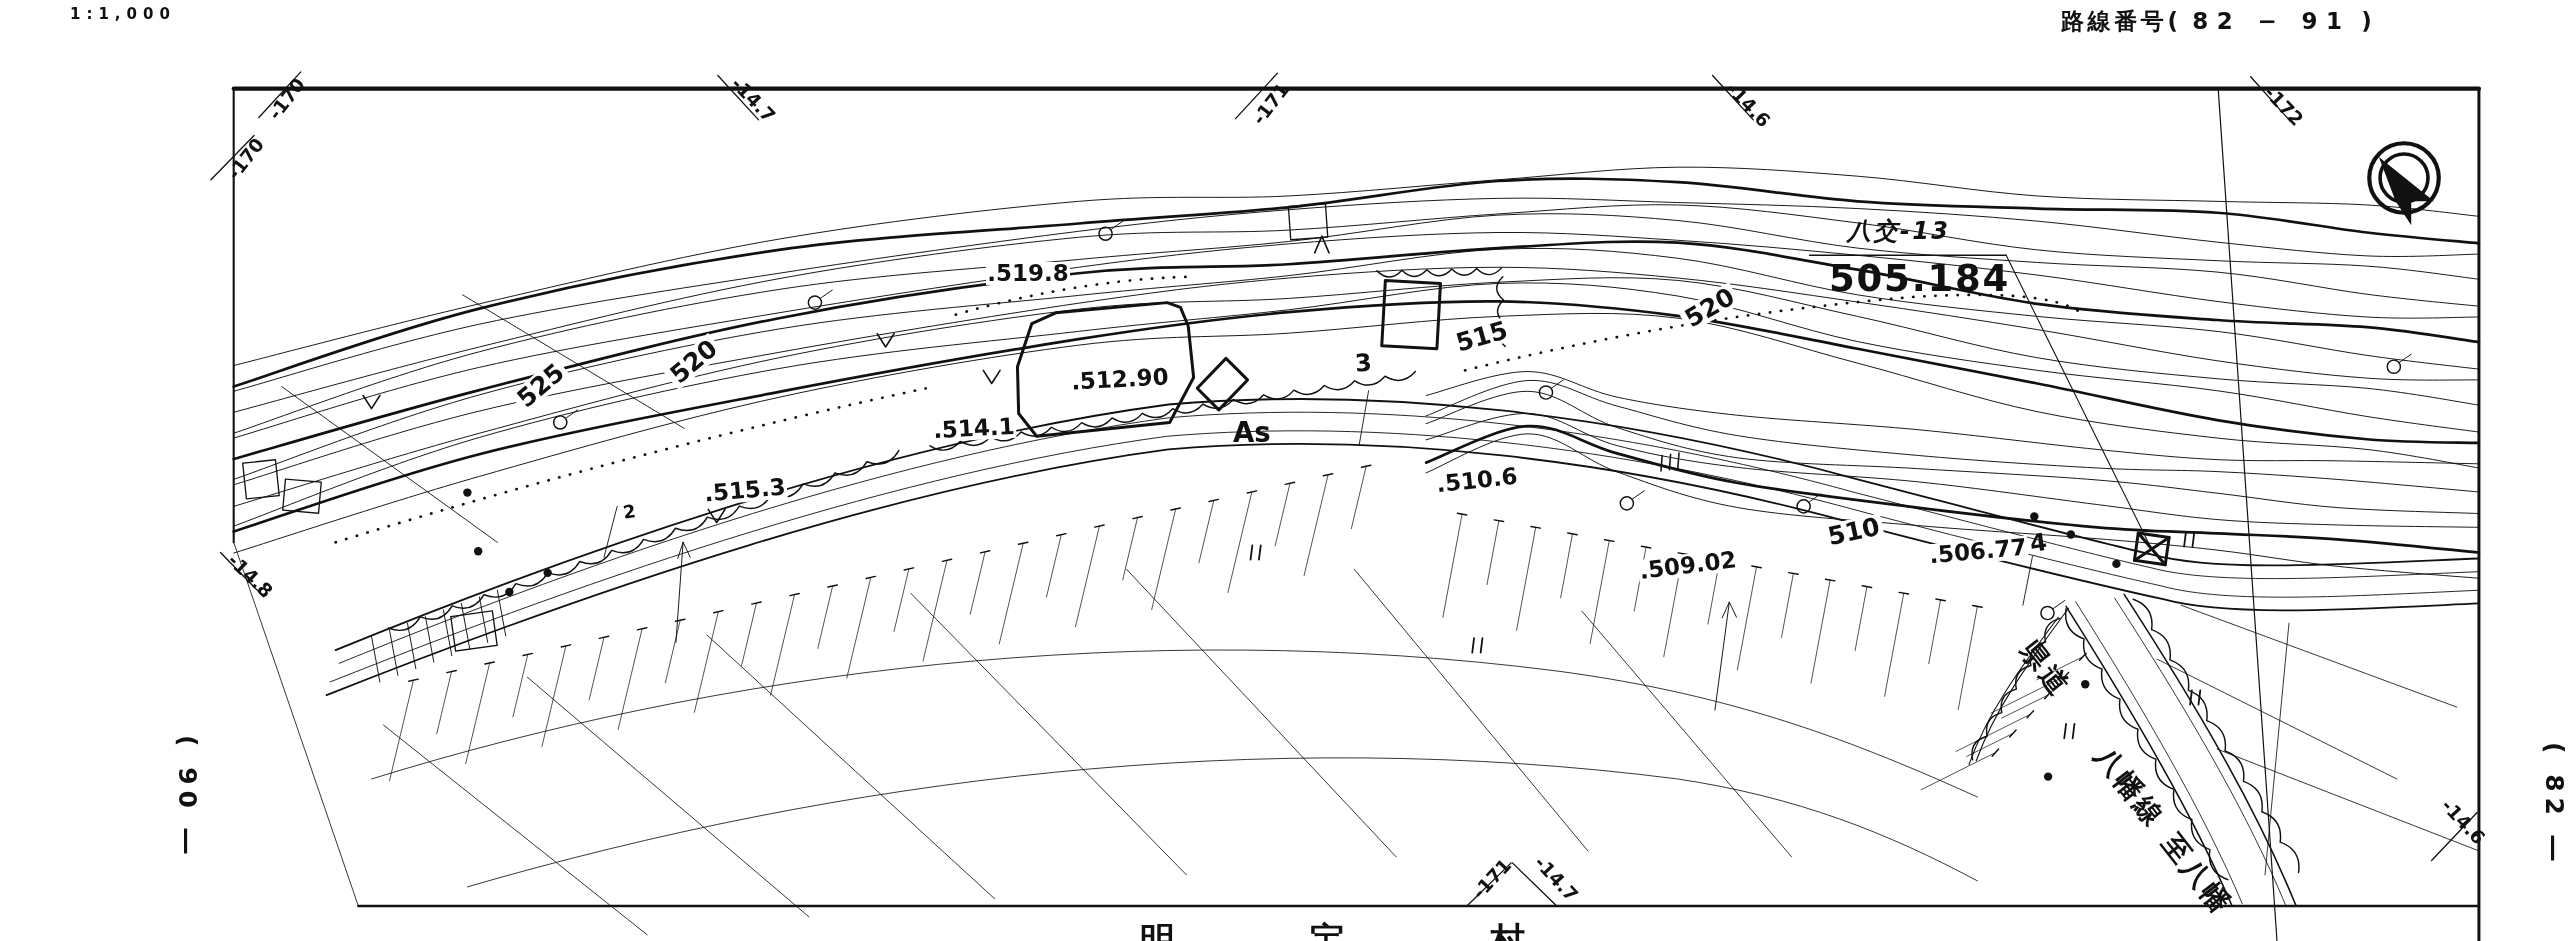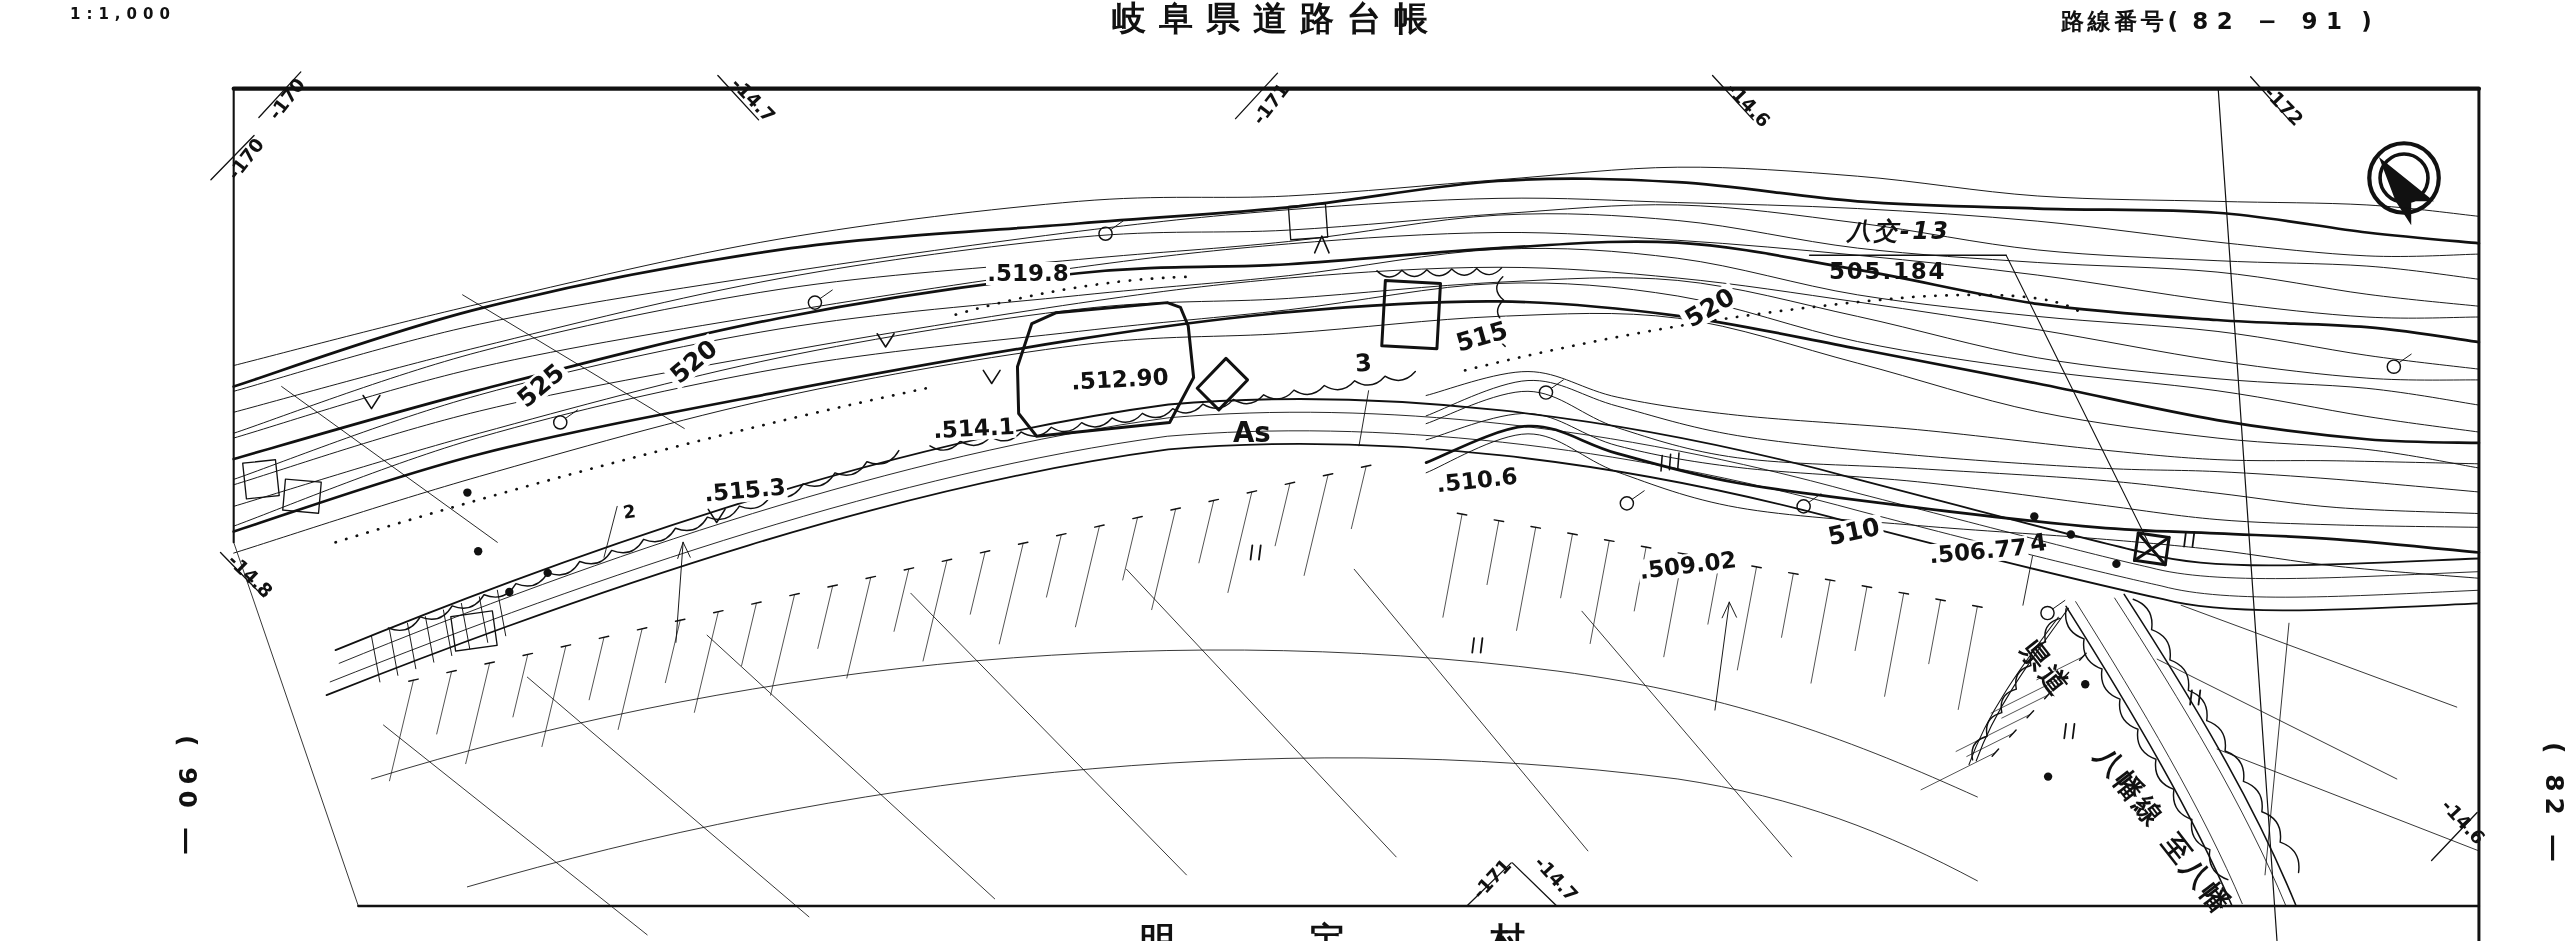--- a/index.html
+++ b/index.html
@@ -6,21 +6,21 @@
   body{width:2576px;height:942px;position:relative;overflow:hidden;
        font-family:"DejaVu Sans",sans-serif;color:#111;}
   #stage{position:absolute;inset:0;width:2576px;height:942px;}
   svg{position:absolute;left:0;top:0;}
   .lbl{position:absolute;white-space:nowrap;color:#111;line-height:1;}
   .scale{font-size:15px;letter-spacing:6px;font-weight:bold;}
   .title{font-size:34px;font-weight:bold;letter-spacing:13px;}
   .route{font-size:23px;font-weight:bold;letter-spacing:3.6px;text-align:center;}
   .route .num{letter-spacing:8.4px;padding:0 10.8px;}
   .bench-name{font-size:24px;font-weight:bold;letter-spacing:2.4px;}
-  .bench-elev{font-size:23px;font-weight:bold;letter-spacing:1.8px;}
+  .bench-elev{font-size:37px;font-weight:bold;letter-spacing:1.8px;}
   .tick{font-size:18.6px;font-weight:bold;transform-origin:center;}
   .ctr{font-size:25px;font-weight:bold;background:#fff;padding:0 3.6px;transform-origin:center;}
   .spot{font-size:23px;font-weight:bold;transform-origin:center;background:#fff;padding:0 1.2px;}
   .sta{font-size:24px;font-weight:bold;transform-origin:center;}
   .as{font-size:27.6px;font-weight:bold;}
   .sheetref{font-size:25px;font-weight:bold;letter-spacing:6px;transform-origin:0 0;transform:rotate(90deg);}
   .roadname{font-size:27.6px;font-weight:bold;transform-origin:0 0;letter-spacing:3.6px;}
   .place{font-size:35px;font-weight:bold;}
 </style>
 </head>
@@ -292,21 +292,20 @@
     <g stroke-width="1.5">
       <path d="M470,645 L830,905"></path>
       <path d="M772,492 L1142,715"></path>
       <path d="M1030,845 L1008,930"></path>
       <path d="M2284,652 L2268,744"></path>
       <path d="M3392,928 L3376,1010"></path>
     </g>
   </svg>
 
   <div class="lbl scale" style="left:70px;top:7.2px;">1:1,000</div>
-  <div class="lbl title" style="left:1112px;top:1.2px;">岐阜県道路台帳</div>
   <div class="lbl route" style="left:2061px;top:9.6px;">
     <span>路線番号(</span><span class="num">82 − 91</span><span>)</span>
   </div>
 
   <div class="lbl bench-name" style="left:1847px;top:219px;font-style:italic;">八交-13</div>
   <div class="lbl bench-elev" style="left:1829px;top:260px;">505.184</div>
 
   <div class="lbl tick" style="left:264px;top:90px;transform:rotate(-52deg);">-170</div>
   <div class="lbl tick" style="left:726px;top:91px;transform:rotate(46deg);">-14.7</div>
   <div class="lbl tick" style="left:1248px;top:95px;transform:rotate(-52deg);">-171</div>

